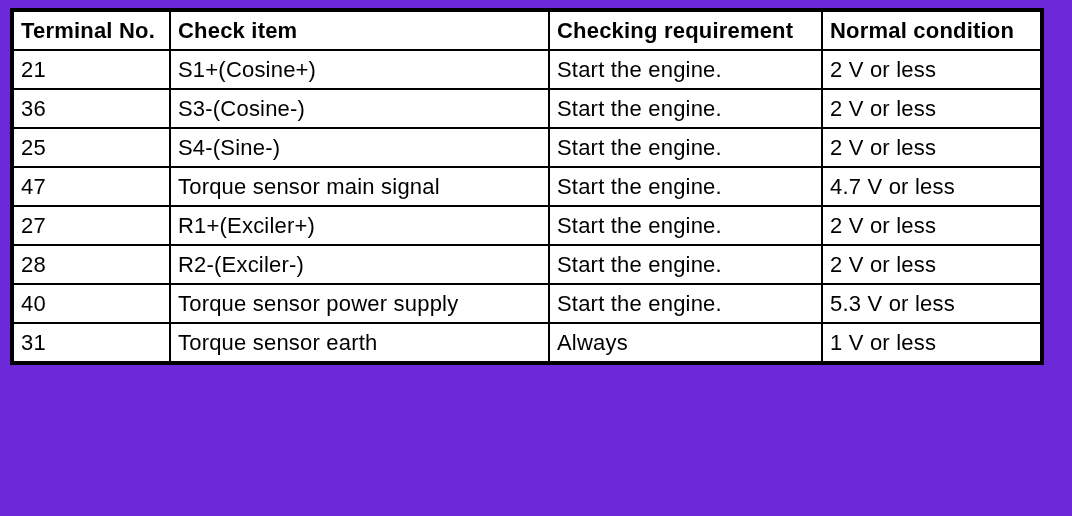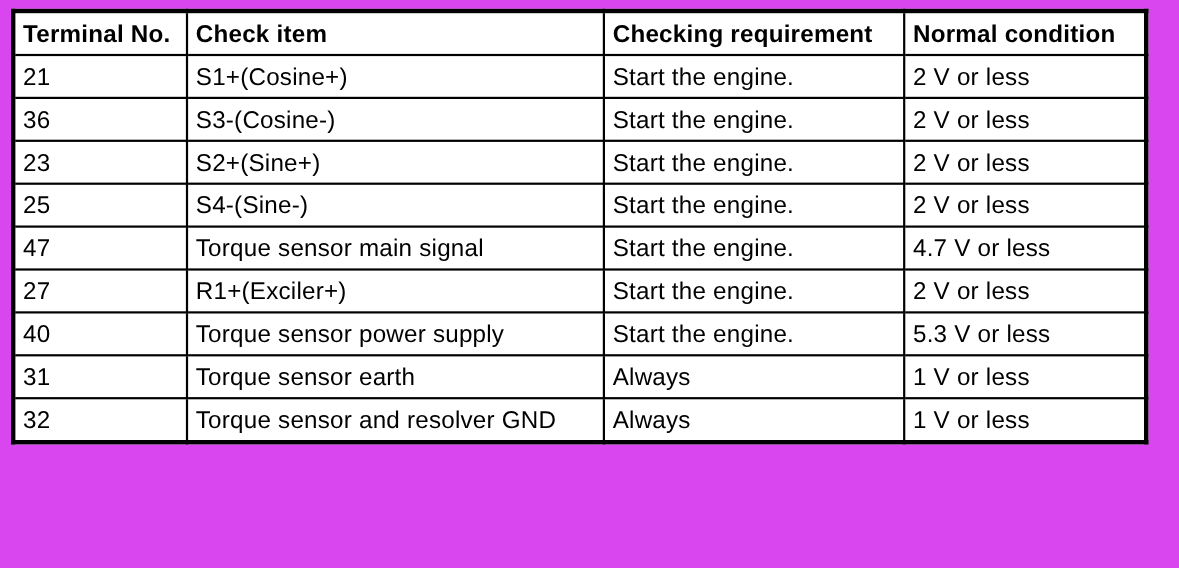--- a/index.html
+++ b/index.html
@@ -8,21 +8,21 @@
     background: #ffffff;
     width: 1072px;
     height: 516px;
     overflow: hidden;
     font-family: "Liberation Sans", "DejaVu Sans", sans-serif;
   }
   .page {
     position: relative;
     width: 1072px;
     height: 516px;
-    background: #d946ef;
+    background: #6d28d9;
   }
   table.check-table {
     position: absolute;
     left: 10px;
     top: 8px;
     width: 1030px;
     border-collapse: collapse;
     table-layout: fixed;
     background: #ffffff;
     border: 4px solid #000000;
@@ -74,56 +74,50 @@
           <td>Start the engine.</td>
           <td>2 V or less</td>
         </tr>
         <tr>
           <td>36</td>
           <td>S3-(Cosine-)</td>
           <td>Start the engine.</td>
           <td>2 V or less</td>
         </tr>
         <tr>
-          <td>23</td>
-          <td>S2+(Sine+)</td>
-          <td>Start the engine.</td>
-          <td>2 V or less</td>
-        </tr>
-        <tr>
           <td>25</td>
           <td>S4-(Sine-)</td>
           <td>Start the engine.</td>
           <td>2 V or less</td>
         </tr>
         <tr>
           <td>47</td>
           <td>Torque sensor main signal</td>
           <td>Start the engine.</td>
           <td>4.7 V or less</td>
         </tr>
         <tr>
           <td>27</td>
           <td>R1+(Exciler+)</td>
           <td>Start the engine.</td>
           <td>2 V or less</td>
         </tr>
         <tr>
+          <td>28</td>
+          <td>R2-(Exciler-)</td>
+          <td>Start the engine.</td>
+          <td>2 V or less</td>
+        </tr>
+        <tr>
           <td>40</td>
           <td>Torque sensor power supply</td>
           <td>Start the engine.</td>
           <td>5.3 V or less</td>
         </tr>
         <tr>
           <td>31</td>
           <td>Torque sensor earth</td>
           <td>Always</td>
           <td>1 V or less</td>
         </tr>
-        <tr>
-          <td>32</td>
-          <td>Torque sensor and resolver GND</td>
-          <td>Always</td>
-          <td>1 V or less</td>
-        </tr>
       </tbody>
   </table>
 </div>
 
 </body></html>

